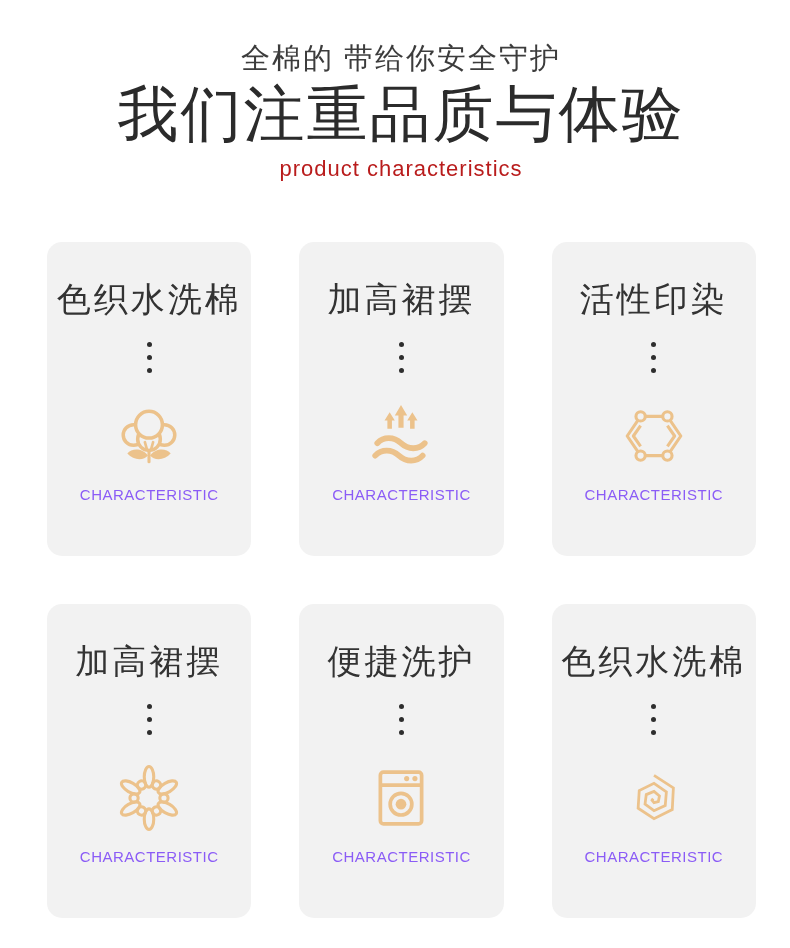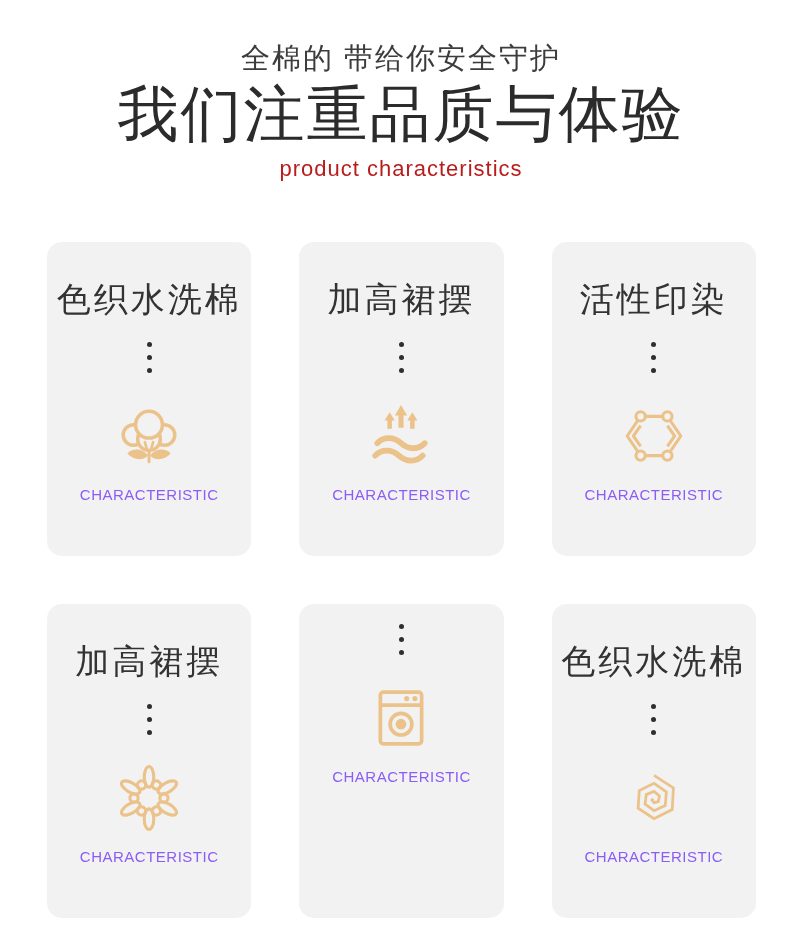--- a/index.html
+++ b/index.html
@@ -198,20 +198,21 @@
             <g transform="rotate(330 32 32)">
                 <circle cx="32" cy="17.5" r="4"></circle>
               </g>
           </g>
         </svg>
       </div>
       <div class="card-label">CHARACTERISTIC</div>
     </div>
 
     <div class="card">
+      <div class="card-title">便捷洗护</div>
       <div class="dots">
           <span></span>
           <span></span>
           <span></span>
         </div>
       <div class="icon-wrap">
         <svg width="66" height="66" viewBox="0 0 64 64">
           <g stroke="#ecc28b" stroke-width="3.6" fill="none">
             <rect x="12" y="7" width="40" height="50" rx="3"></rect>
             <line x1="12" y1="19.5" x2="52" y2="19.5"></line>

